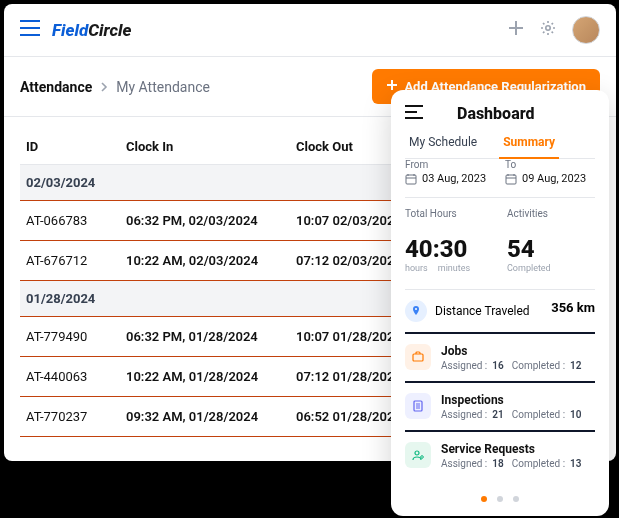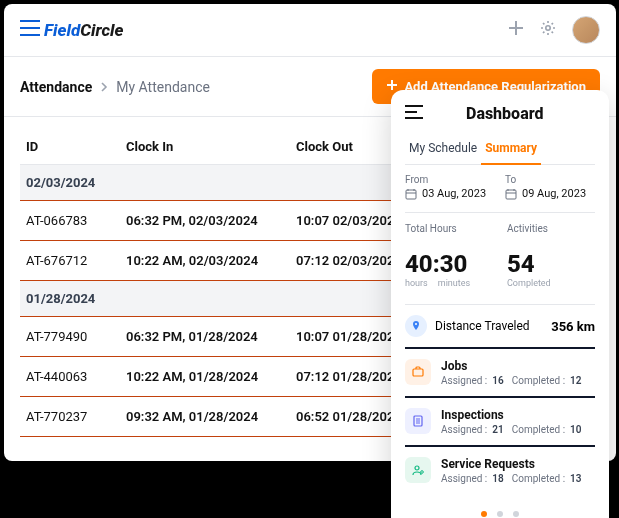--- a/index.html
+++ b/index.html
@@ -1,56 +1,56 @@
 <!DOCTYPE html>
 <html><head>
 <meta charset="utf-8">
 <style>
 *{box-sizing:border-box;margin:0;padding:0;font-family:-apple-system,BlinkMacSystemFont,"Segoe UI",Roboto,sans-serif}
 body{background:#000;width:619px;height:518px;overflow:hidden;position:relative}
 .main-card{background:#fff;border-radius:8px;width:612px;margin:4px;box-shadow:0 2px 8px rgba(0,0,0,.1)}
 .topbar{display:flex;align-items:center;justify-content:space-between;padding:12px 16px;border-bottom:1px solid #e5e7eb}
-.topbar-left{display:flex;align-items:center;gap:4px}
+.topbar-left{display:flex;align-items:center;gap:12px}
 .menu-icon{cursor:pointer;color:#0b5ed7}
 .logo-field{color:#0b5ed7;font-weight:800;font-style:italic;font-size:17px}
 .logo-circle{color:#1a1a1a;font-weight:800;font-style:italic;font-size:17px}
 .topbar-right{display:flex;align-items:center;gap:16px}
 .icon-btn{color:#9ca3af;cursor:pointer}
 .avatar{width:28px;height:28px;border-radius:50%;background:linear-gradient(135deg,#d4a574,#b8875c);border:1px solid #d1d5db}
 .subbar{display:flex;align-items:center;justify-content:space-between;padding:12px 16px;border-bottom:1px solid #e5e7eb}
 .breadcrumb{display:flex;align-items:flex-end;gap:8px;font-size:14px}
 .bc-main{font-weight:700;color:#111}
 .bc-sep{color:#9ca3af}
 .bc-sub{color:#6b7280}
 .add-btn{background:#ff7a00;color:#fff;border:none;border-radius:6px;padding:10px 14px;font-weight:700;font-size:13px;display:flex;align-items:center;gap:6px;cursor:pointer}
 .table-wrap{padding:12px 16px 24px}
 .tbl{width:100%;border-collapse:collapse;font-size:13px}
 .tbl th{text-align:left;padding:10px 6px;font-weight:700;color:#111;border-bottom:1px solid #e5e7eb}
 .tbl td{padding:12px 6px;border-bottom:1px solid #c2410c;color:#111}
 .date-row td{background:#f3f4f6;font-weight:700;color:#374151;padding:10px 6px}
 .id-cell{color:#111}
 .time-cell{color:#0b5ed7;font-weight:600}
 .dashboard{position:absolute;top:90px;right:10px;width:218px;background:#fff;border-radius:12px;box-shadow:0 10px 30px rgba(0,0,0,.18);padding:14px 14px 8px;z-index:5}
-.dash-head{display:flex;align-items:center;gap:43px;margin-bottom:12px}
+.dash-head{display:flex;align-items:center;gap:34px;margin-bottom:6px}
 .dash-title{font-weight:800;font-size:16px;color:#111}
-.dash-tabs{display:flex;border-bottom:1px solid #e5e7eb;margin-bottom:9px;font-size:12px}
+.dash-tabs{display:flex;gap:18px;border-bottom:1px solid #e5e7eb;margin-bottom:0;font-size:12px}
 .dash-tab{padding:6px 4px 8px;color:#374151;cursor:pointer}
 .dash-tab.active{color:#ff7a00;font-weight:700;border-bottom:2px solid #ff7a00;margin-bottom:-1px}
 .date-range{display:flex;gap:10px;margin-bottom:12px}
 .date-col{flex:1}
 .date-lbl{font-size:10px;color:#6b7280;margin-bottom:2px}
 .date-val{display:flex;align-items:center;gap:5px;font-size:11px;color:#111}
 .cal-icon{width:12px;height:12px}
 .stats{display:flex;gap:14px;border-top:1px solid #e5e7eb;padding:10px 0;margin-bottom:6px}
 .stat-col{flex:1}
 .stat-lbl{font-size:10px;color:#6b7280;margin-bottom:16px}
 .stat-big{font-size:24px;font-weight:800;color:#111}
 .stat-sub{font-size:9px;color:#9ca3af}
 .stat-sub span{margin-right:10px}
-.dist-row{display:flex;align-items:center;justify-content:space-between;border-top:1px solid #e5e7eb;padding:10px 0;font-size:12px}
+.dist-row{display:flex;justify-content:space-between;border-top:1px solid #e5e7eb;padding:10px 0;font-size:12px}
 .dist-left{display:flex;align-items:center;gap:8px}
 .pin-ico{width:22px;height:22px;border-radius:50%;background:#e6f0ff;display:flex;align-items:center;justify-content:center;color:#3b82f6;font-size:11px}
 .dist-val{font-weight:700;font-size:13px}
 .item-row{border-top:2px solid #0f172a;padding:10px 0;display:flex;gap:10px}
 .item-ico{width:26px;height:26px;border-radius:6px;display:flex;align-items:center;justify-content:center;flex-shrink:0}
 .item-body{flex:1}
 .item-title{font-size:12px;font-weight:700;color:#111;margin-bottom:2px}
 .item-sub{font-size:10px;color:#6b7280;display:flex;gap:8px}
 .item-sub span b{color:#374151;font-weight:600}
 .dots{text-align:center;padding:8px 0 2px}

